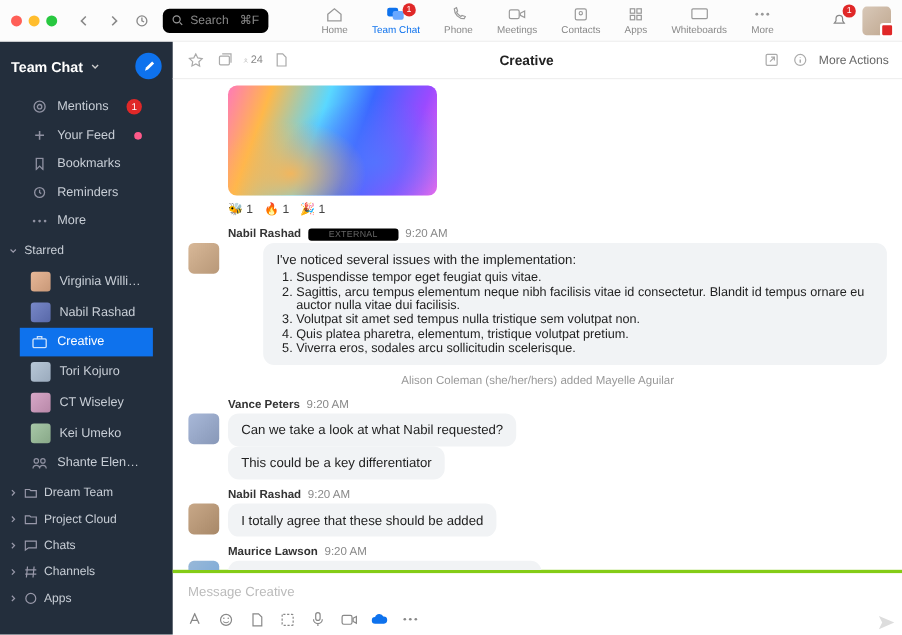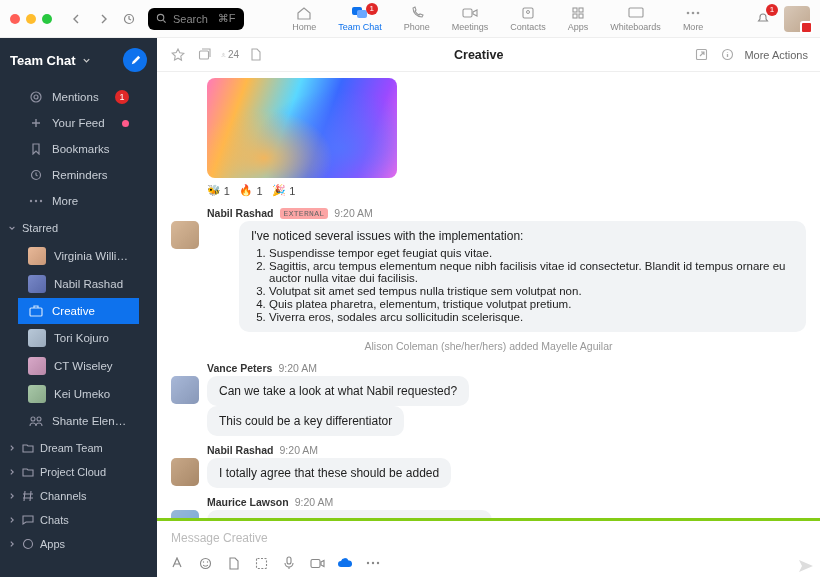--- a/index.html
+++ b/index.html
@@ -55,21 +55,21 @@
 .messages { flex: 1; overflow-y: auto; padding: 6px 14px 4px 14px; }
 .msg-row { display: flex; gap: 8px; margin-bottom: 8px; }
 .msg-avatar { width: 28px; height: 28px; border-radius: 5px; flex-shrink: 0; background: #ccc; margin-top: 14px; }
 .msg-avatar.ma1 { background: linear-gradient(135deg,#d8b898,#b89878); }
 .msg-avatar.ma2 { background: linear-gradient(135deg,#a8b8d8,#8898b8); }
 .msg-avatar.ma3 { background: linear-gradient(135deg,#c8a888,#a88868); }
 .msg-avatar.ma4 { background: linear-gradient(135deg,#98b8d8,#78a8d8); }
 .msg-col { flex: 1; min-width: 0; }
 .msg-head { display: flex; align-items: center; gap: 6px; font-size: 10.5px; color: #888; margin-bottom: 2px; }
 .msg-author { color: #333; font-weight: 600; }
-.ext-tag { background: #fca5a5; color: #666; font-size: 8px; padding: 1px 4px; border-radius: 3px; letter-spacing: 0.3px; font-family: Liberation Mono, monospace; }
+.ext-tag { background: #000000; color: #666; font-size: 8px; padding: 1px 19px; border-radius: 3px; letter-spacing: 0.3px; }
 .bubble { background: #f1f3f5; border-radius: 10px; padding: 8px 12px; font-size: 12px; color: #222; display: inline-block; max-width: 100%; }
 .bubble ol { margin: 4px 0 0 18px; }
 .bubble ol li { margin: 1px 0; font-size: 11.5px; }
 
 .media-img { width: 190px; height: 100px; border-radius: 8px; background: linear-gradient(110deg, #ff7ab8 0%, #ffb84a 18%, #5ad8ff 42%, #3a68ff 60%, #9a4aff 82%, #ff6ae8 100%); position: relative; overflow: hidden; margin-left: 36px; }
 .media-img::before { content: ""; position: absolute; inset: 0; background: radial-gradient(ellipse 60% 80% at 30% 80%, rgba(255,180,80,0.9), transparent 60%), radial-gradient(ellipse 70% 90% at 70% 70%, rgba(80,120,255,0.8), transparent 65%); }
 .reactions { display: flex; gap: 10px; margin: 6px 0 10px 36px; font-size: 11px; color: #444; }
 .react { display: flex; align-items: center; gap: 3px; }
 
 .sys-msg { text-align: center; font-size: 10.5px; color: #999; margin: 6px 0 10px; }
@@ -340,32 +340,32 @@
           <svg width="12" height="12" viewBox="0 0 12 12">
             <path d="M1 3h4l1 1h5v6H1z" stroke="#99a" stroke-width="1.1" fill="none"></path>
           </svg>
           <span>Project Cloud</span>
         </div>
       <div class="sb-group-head">
           <svg width="8" height="8" viewBox="0 0 10 10">
             <path d="M3.5 2 6.5 5 3.5 8" stroke="#99a" stroke-width="1.4" fill="none"></path>
           </svg>
           <svg width="12" height="12" viewBox="0 0 12 12">
-            <path d="M3 1 2 11M9 1 8 11M1 4h10M1 8h10" stroke="#99a" stroke-width="1.1" fill="none"></path>
-          </svg>
-          <span>Channels</span>
+            <path d="M1 2h10v6H4l-3 2z" stroke="#99a" stroke-width="1.1" fill="none"></path>
+          </svg>
+          <span>Chats</span>
         </div>
       <div class="sb-group-head">
           <svg width="8" height="8" viewBox="0 0 10 10">
             <path d="M3.5 2 6.5 5 3.5 8" stroke="#99a" stroke-width="1.4" fill="none"></path>
           </svg>
           <svg width="12" height="12" viewBox="0 0 12 12">
-            <path d="M1 2h10v6H4l-3 2z" stroke="#99a" stroke-width="1.1" fill="none"></path>
-          </svg>
-          <span>Chats</span>
+            <path d="M3 1 2 11M9 1 8 11M1 4h10M1 8h10" stroke="#99a" stroke-width="1.1" fill="none"></path>
+          </svg>
+          <span>Channels</span>
         </div>
       <div class="sb-group-head">
           <svg width="8" height="8" viewBox="0 0 10 10">
             <path d="M3.5 2 6.5 5 3.5 8" stroke="#99a" stroke-width="1.4" fill="none"></path>
           </svg>
           <svg width="12" height="12" viewBox="0 0 12 12">
             <circle cx="6" cy="6" r="4.5" stroke="#99a" stroke-width="1.1" fill="none"></circle>
           </svg>
           <span>Apps</span>
         </div>

